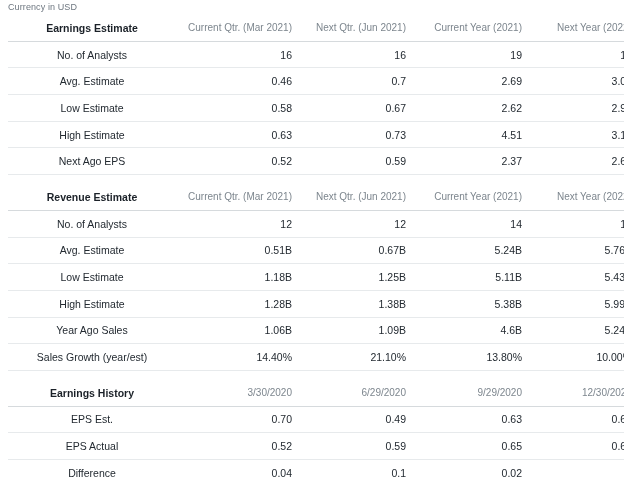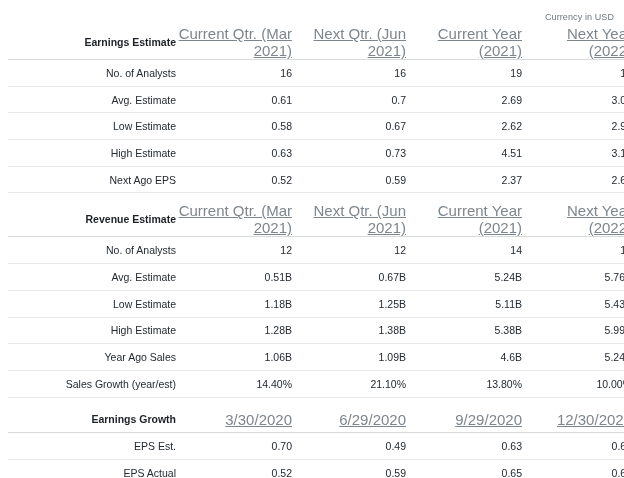--- a/index.html
+++ b/index.html
@@ -16,64 +16,62 @@
   }
   .page {
     width: 624px;
     height: 478px;
     position: relative;
     box-sizing: border-box;
     padding: 0 8px;
     overflow: hidden;
   }
   .currency-note {
-    text-align: right;
     font-size: 9px;
     color: #6e7780;
-    padding: 12px 2px 3px 0;
+    padding: 2px 2px 3px 0;
     letter-spacing: 0.1px;
   }
   table.fin {
     width: 100%;
     border-collapse: collapse;
     table-layout: fixed;
   }
   table.fin td {
     padding: 0;
     vertical-align: middle;
   }
   tr.row {
     height: 25.7px;
   }
   tr.row td {
     border-bottom: 1px solid #e7eaec;
     height: 25.7px;
   }
   td.label {
-    text-align: right;
+    text-align: center;
     font-size: 10.5px;
     color: #232a31;
     padding-left: 2px;
     width: 164px;
   }
   td.val {
     text-align: right;
     font-size: 10.5px;
     color: #232a31;
     padding-right: 8px;
   }
   tr.header td.label {
     font-weight: bold;
     font-size: 10.5px;
     color: #1b2128;
   }
   tr.header td.val {
     color: #7d868e;
-    font-size: 15px;
-    text-decoration: underline;
+    font-size: 10px;
   }
   tr.header td {
     border-bottom: 1px solid #d6dadd;
   }
   tr.spacer td {
     height: 9px;
     border-bottom: none;
   }
   col.c1 { width: 168px; }
   col.c2 { width: 116px; }
@@ -107,21 +105,21 @@
       </tr>
       <tr class="row">
         <td class="label">No. of Analysts</td>
         <td class="val">16</td>
         <td class="val">16</td>
         <td class="val">19</td>
         <td class="val">18</td>
       </tr>
       <tr class="row">
         <td class="label">Avg. Estimate</td>
-        <td class="val">0.61</td>
+        <td class="val">0.46</td>
         <td class="val">0.7</td>
         <td class="val">2.69</td>
         <td class="val">3.03</td>
       </tr>
       <tr class="row">
         <td class="label">Low Estimate</td>
         <td class="val">0.58</td>
         <td class="val">0.67</td>
         <td class="val">2.62</td>
         <td class="val">2.93</td>
@@ -193,21 +191,21 @@
         <td class="val">21.10%</td>
         <td class="val">13.80%</td>
         <td class="val">10.00%</td>
       </tr>
 
       <tr class="spacer">
           <td colspan="5"></td>
         </tr>
 
       <tr class="row header">
-        <td class="label">Earnings Growth</td>
+        <td class="label">Earnings History</td>
         <td class="val">3/30/2020</td>
         <td class="val">6/29/2020</td>
         <td class="val">9/29/2020</td>
         <td class="val">12/30/2020</td>
       </tr>
       <tr class="row">
         <td class="label">EPS Est.</td>
         <td class="val">0.70</td>
         <td class="val">0.49</td>
         <td class="val">0.63</td>

